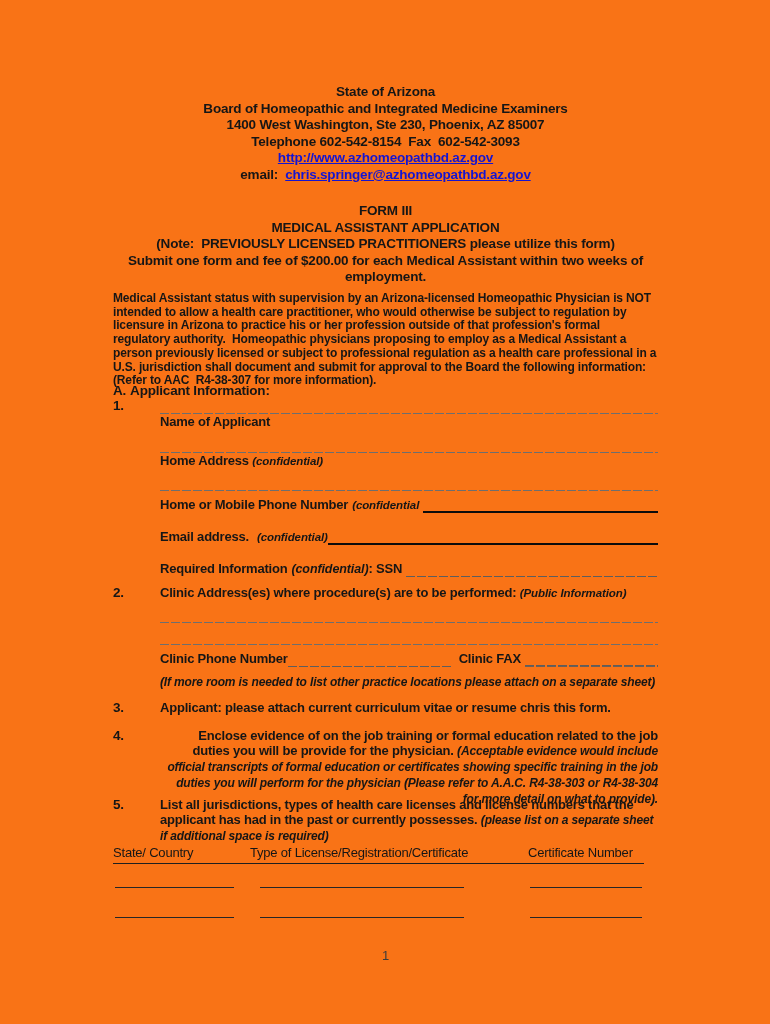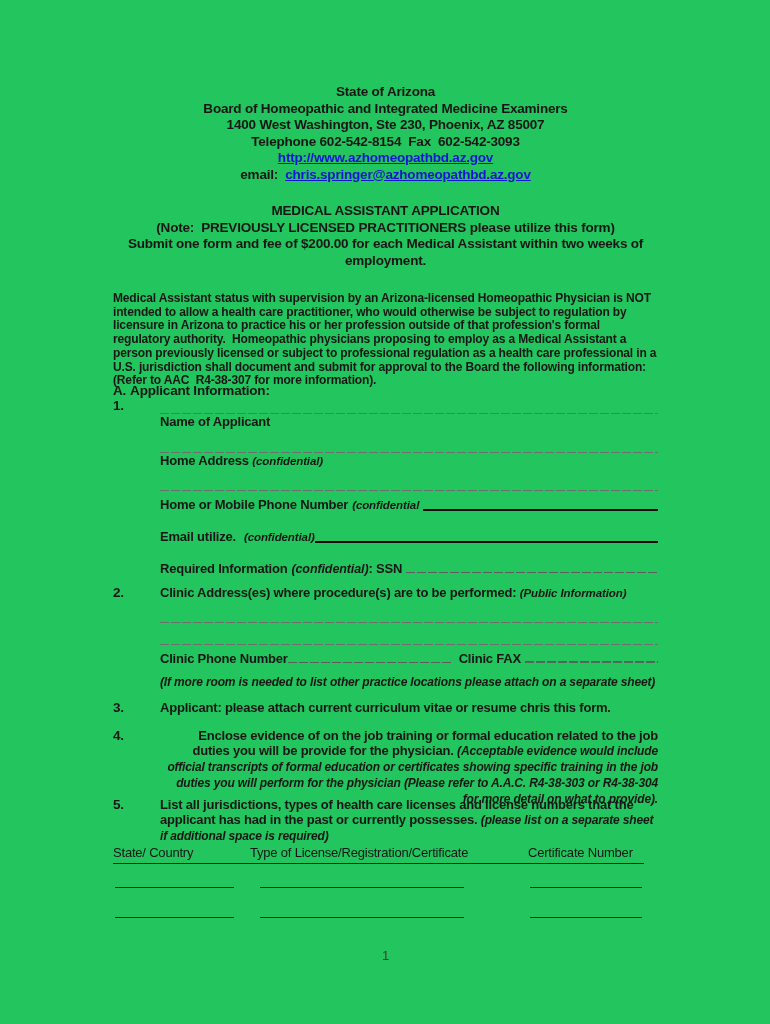--- a/index.html
+++ b/index.html
@@ -1,20 +1,20 @@
 <!DOCTYPE html>
 <html><head>
 <meta charset="utf-8">
 <style>
   html,body{margin:0;padding:0;background:#e8e8e8;}
   .page{
     position:relative;
     width:770px;height:1024px;
     margin:0 auto;
-    background:#22c55e;
+    background:#f97316;
     font-family:"Liberation Sans","DejaVu Sans",sans-serif;
     color:#161616;
     overflow:hidden;
   }
   .blk{position:absolute;left:113px;width:545px;}
   .prewrap{white-space:pre-wrap;}
   
   .hdr{top:84px;text-align:center;font-weight:bold;font-size:13.5px;line-height:16.5px;letter-spacing:-0.2px;}
   .link{font-weight:bold;text-decoration:underline;cursor:pointer;}
   
@@ -23,21 +23,21 @@
   .intro{top:292px;font-weight:bold;font-size:12px;line-height:13.7px;letter-spacing:-0.15px;}
   
   .secA{top:383px;font-weight:bold;font-size:13.5px;letter-spacing:-0.2px;}
   
   .item{display:flex;font-size:13px;letter-spacing:-0.2px;}
   .inum{width:47px;flex:0 0 47px;font-weight:bold;font-size:13.5px;}
   .ibody{flex:1;min-width:0;}
   .b{font-weight:bold;}
   .smit{font-style:italic;font-weight:bold;font-size:11.5px;letter-spacing:-0.1px;}
   .itline{font-style:italic;font-weight:bold;font-size:12px;line-height:15px;letter-spacing:-0.15px;}
-  .row{display:flex;align-items:flex-start;line-height:16px;}
+  .row{display:flex;align-items:flex-end;line-height:16px;}
   
   .fline{
     height:16px;
     background-image:repeating-linear-gradient(90deg,#6e6e6e 0 9px,rgba(0,0,0,0) 9px 11px);
     background-size:100% 1.4px;background-repeat:no-repeat;background-position:left bottom;
   }
   .grow{flex:1;min-width:0;height:12px;margin-left:4px;}
   .gline{
     background-image:repeating-linear-gradient(90deg,#5d5d5d 0 9px,rgba(0,0,0,0) 9px 11px);
     background-size:100% 1.5px;background-repeat:no-repeat;background-position:left bottom;
@@ -71,20 +71,21 @@
     <div>Board of Homeopathic and Integrated Medicine Examiners</div>
     <div>1400 West Washington, Ste 230, Phoenix, AZ 85007</div>
     <div class="prewrap">Telephone 602-542-8154  Fax  602-542-3093</div>
     <div><span class="link" style="color: rgb(20, 20, 210);">http://www.azhomeopathbd.az.gov</span></div>
     <div>
       <span class="prewrap">email:  </span><span class="link" style="color: rgb(20, 20, 210);">chris.springer@azhomeopathbd.az.gov</span>
     </div>
   </div>
 
   <div class="blk ftitle">
+    <div>FORM III</div>
     <div>MEDICAL ASSISTANT APPLICATION</div>
     <div class="prewrap">(Note:  PREVIOUSLY LICENSED PRACTITIONERS please utilize this form)</div>
     <div>Submit one form and fee of $200.00 for each Medical Assistant within two weeks of employment.</div>
   </div>
 
   <div class="blk intro prewrap">Medical Assistant status with supervision by an Arizona-licensed Homeopathic Physician is NOT intended to allow a health care practitioner, who would otherwise be subject to regulation by licensure in Arizona to practice his or her profession outside of that profession's formal regulatory authority.  Homeopathic physicians proposing to employ as a Medical Assistant a person previously licensed or subject to professional regulation as a health care professional in a U.S. jurisdiction shall document and submit for approval to the Board the following information:  (Refer to AAC  R4-38-307 for more information).</div>
 
   <div class="blk secA">
     <span>A.</span><span class="gap4"></span><span>Applicant Information:</span>
   </div>
@@ -104,21 +105,21 @@
       <div class="fline"></div>
       <div class="sp6"></div>
       <div class="row">
         <span class="b">Home or Mobile Phone Number</span>
         <span class="gap4"></span>
         <span class="smit">(confidential</span>
         <span class="grow bline"></span>
       </div>
       <div class="sp16"></div>
       <div class="row">
-        <span class="b">Email utilize.</span>
+        <span class="b">Email address.</span>
         <span class="gap4"></span>
           <span class="gap4"></span>
         <span class="smit">(confidential)</span>
         <span class="grow bline" style="margin-left:0;"></span>
       </div>
       <div class="sp16"></div>
       <div class="row">
         <span class="b">Required Information</span>
         <span class="gap4"></span>
         <span class="smit" style="font-size:12.5px;">(confidential)</span>

